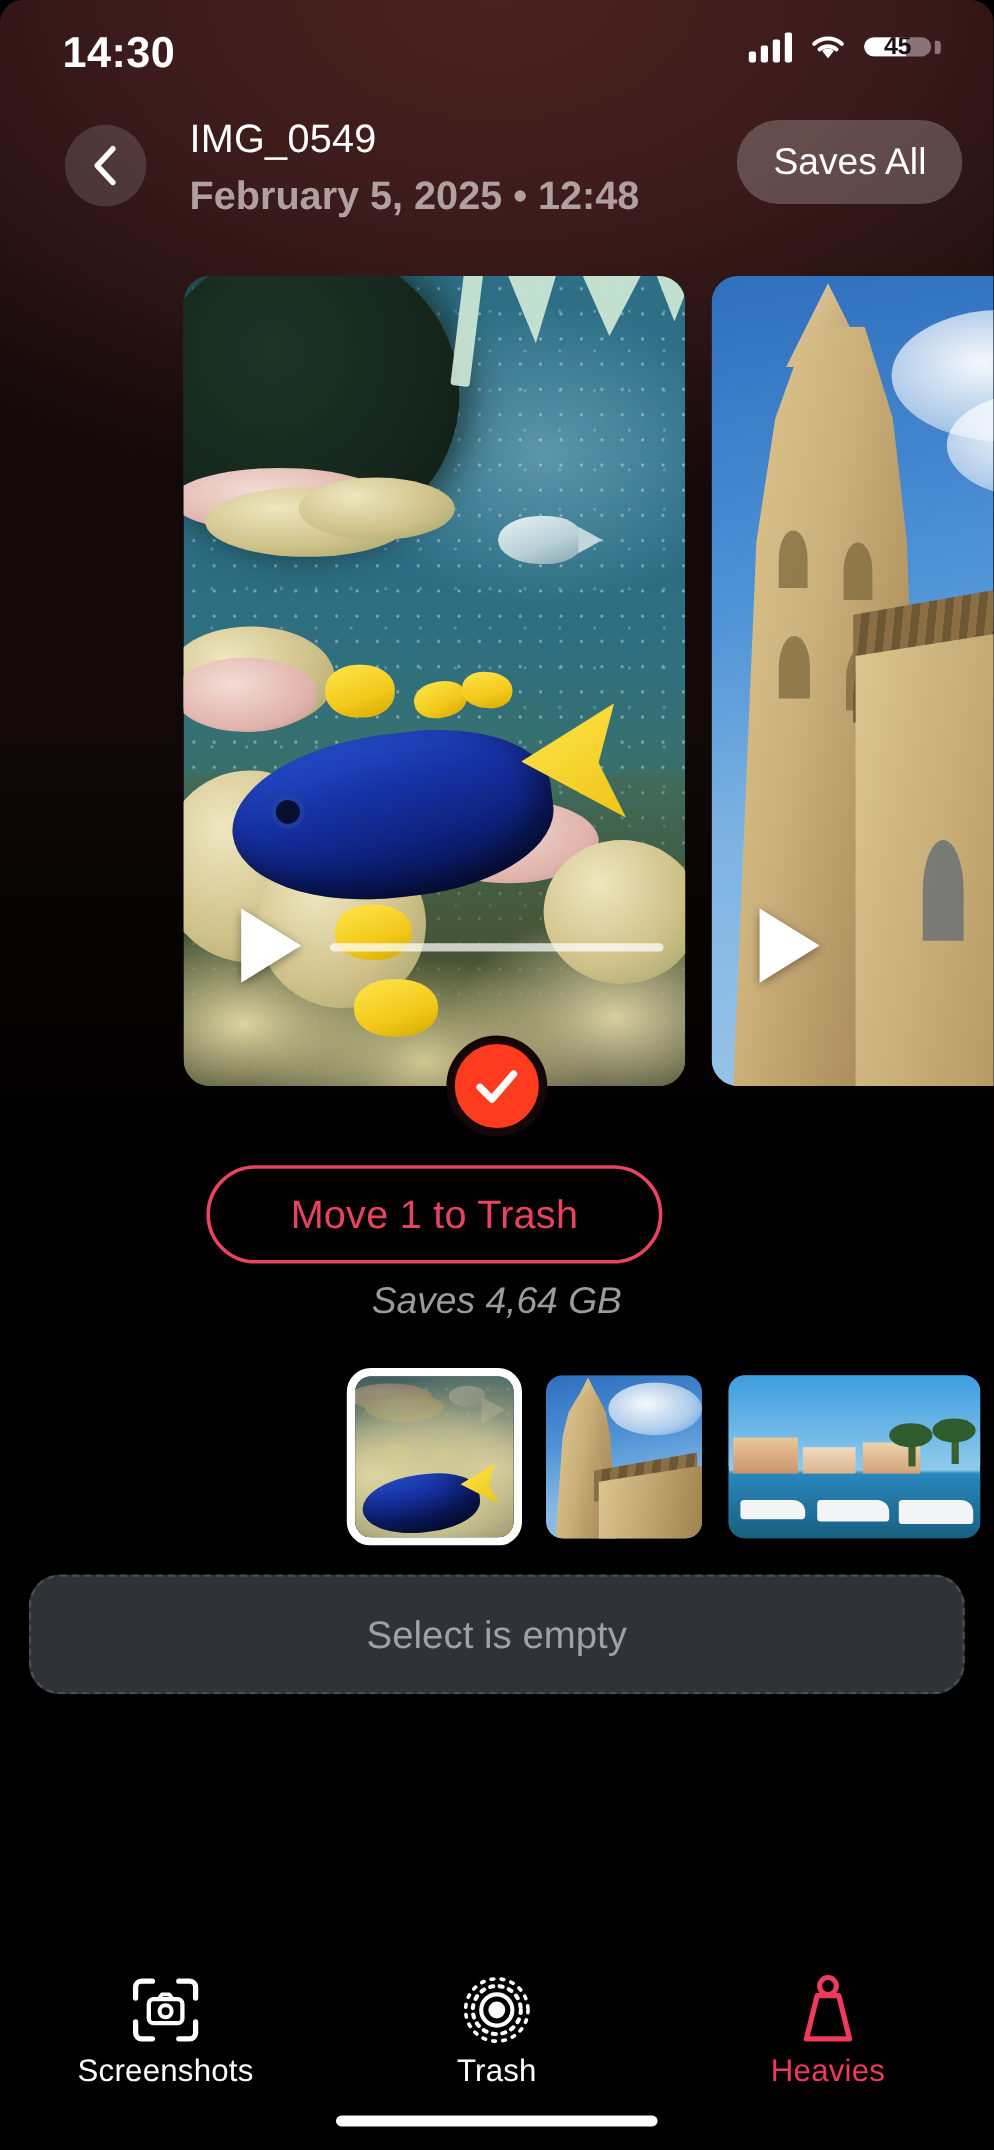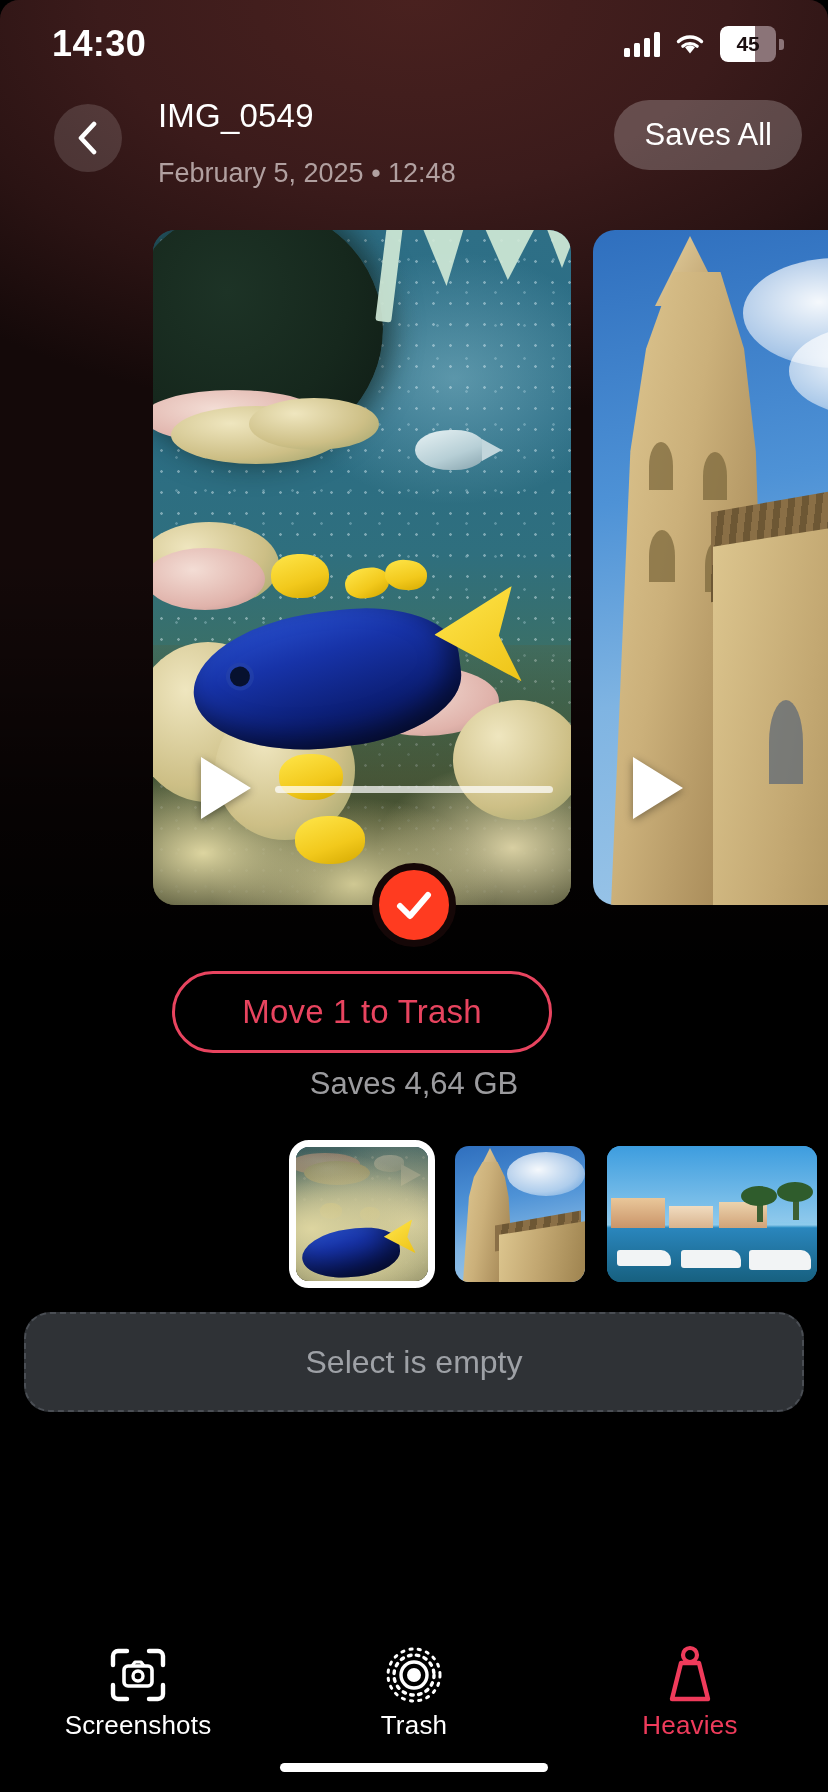--- a/index.html
+++ b/index.html
@@ -28,21 +28,21 @@
   }
   .sb-right { position:absolute; right:44px; top:26px; display:flex; align-items:center; gap:14px; }
   .cell { display:flex; align-items:flex-end; gap:4px; height:26px; }
   .cell i { display:block; width:6px; background:#fff; border-radius:1.5px; }
   .cell i:nth-child(1){height:9px}
   .cell i:nth-child(2){height:14px}
   .cell i:nth-child(3){height:19px}
   .cell i:nth-child(4){height:25px}
   .wifi { width:32px; height:26px; position:relative; }
   .batt {
-    position:relative; width:56px; height:36px; border-radius:8px;
+    position:relative; width:56px; height:16px; border-radius:8px;
     background:#8b7478; overflow:hidden; display:flex; align-items:center;
   }
   .batt .fill { position:absolute; left:0; top:0; bottom:0; width:62%; background:#fff; border-radius:8px 0 0 8px; }
   .batt .num {
     position:relative; z-index:2; width:100%; text-align:center;
     font-size:21px; font-weight:700; color:#1b0f10; letter-spacing:-.3px;
   }
   .batt-tip {
     width:5px; height:11px; background:#8b7478; border-radius:0 3px 3px 0; margin-left:3px;
   }
@@ -50,21 +50,21 @@
   
   .header { position:absolute; left:16px; top:96px; width:828px; height:86px; }
   .backbtn {
     position:absolute; left:38px; top:8px; width:68px; height:68px; border-radius:50%;
     background:rgba(255,255,255,.14); display:flex; align-items:center; justify-content:center;
     cursor:pointer;
   }
   .backbtn svg { width:26px; height:34px; }
   .titlewrap { position:absolute; left:142px; top:0px; }
   .title { font-size:33px; color:#fff; font-weight:400; letter-spacing:.2px; line-height:40px; }
-  .subtitle { font-size:27px; color:#b1a0a0; font-weight:400; line-height:34px; margin-top:20px; }
+  .subtitle { font-size:33px; color:#b1a0a0; font-weight:700; line-height:34px; margin-top:10px; }
   .selectall {
     position:absolute; right:42px; top:4px; height:70px; padding:0 30px;
     background:rgba(255,255,255,.22); border-radius:35px;
     display:flex; align-items:center; justify-content:center; cursor:pointer;
   }
   .selectall span { font-size:31px; color:#fff; font-weight:500; }
 
   
   .carousel { position:absolute; left:0; top:230px; width:828px; height:675px; }
   .card {
@@ -209,21 +209,21 @@
 
   
   .trashbtn {
     position:absolute; left:172px; top:971px; width:380px; height:82px;
     border:3px solid #e8445f; border-radius:41px;
     display:flex; align-items:center; justify-content:center; cursor:pointer; background:transparent;
   }
   .trashbtn span { font-size:33px; color:#e8445f; font-weight:500; letter-spacing:.2px; }
   .saves {
     position:absolute; left:0; right:0; top:1066px; text-align:center;
-    font-size:31px; color:#9b9b9e; font-weight:400;
+    font-size:31px; color:#9b9b9e; font-weight:400;font-style:italic;
   }
 
   
   .strip { position:absolute; left:0; top:1140px; width:828px; height:148px; overflow:hidden; }
   .thumb { position:absolute; top:6px; width:130px; height:136px; border-radius:14px; overflow:hidden; }
   .thumb.sel { top:0; width:146px; height:148px; border:7px solid #fff; border-radius:20px; }
 
   
   .emptybox {
     position:absolute; left:24px; top:1312px; width:780px; height:100px;

